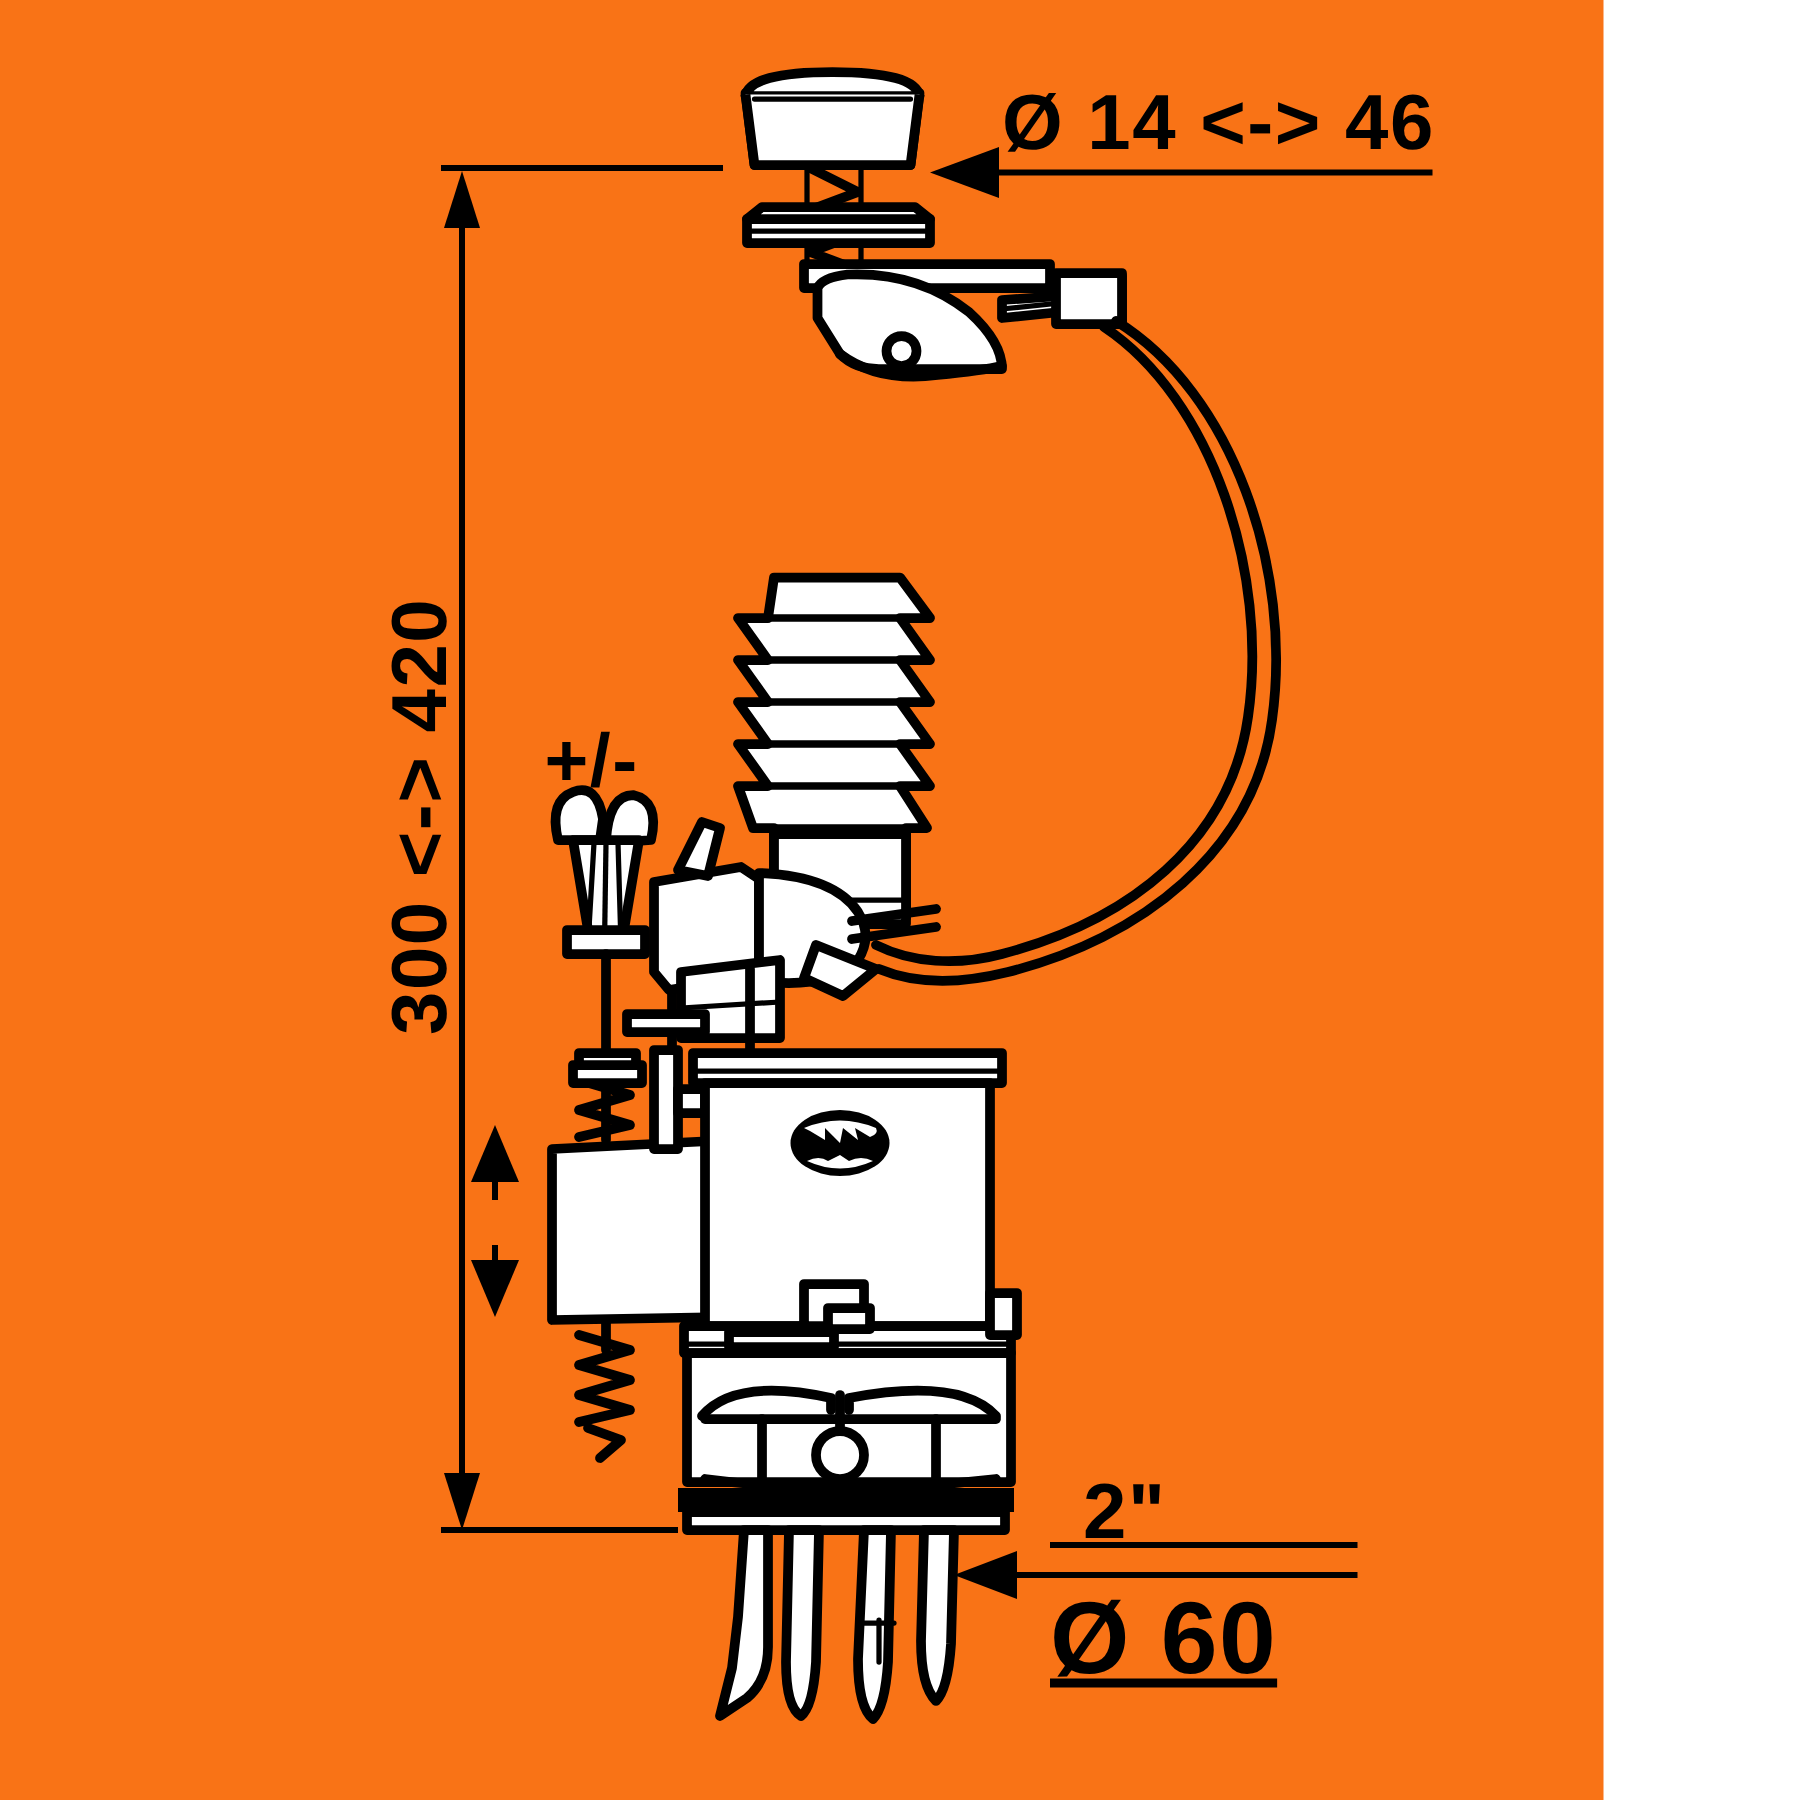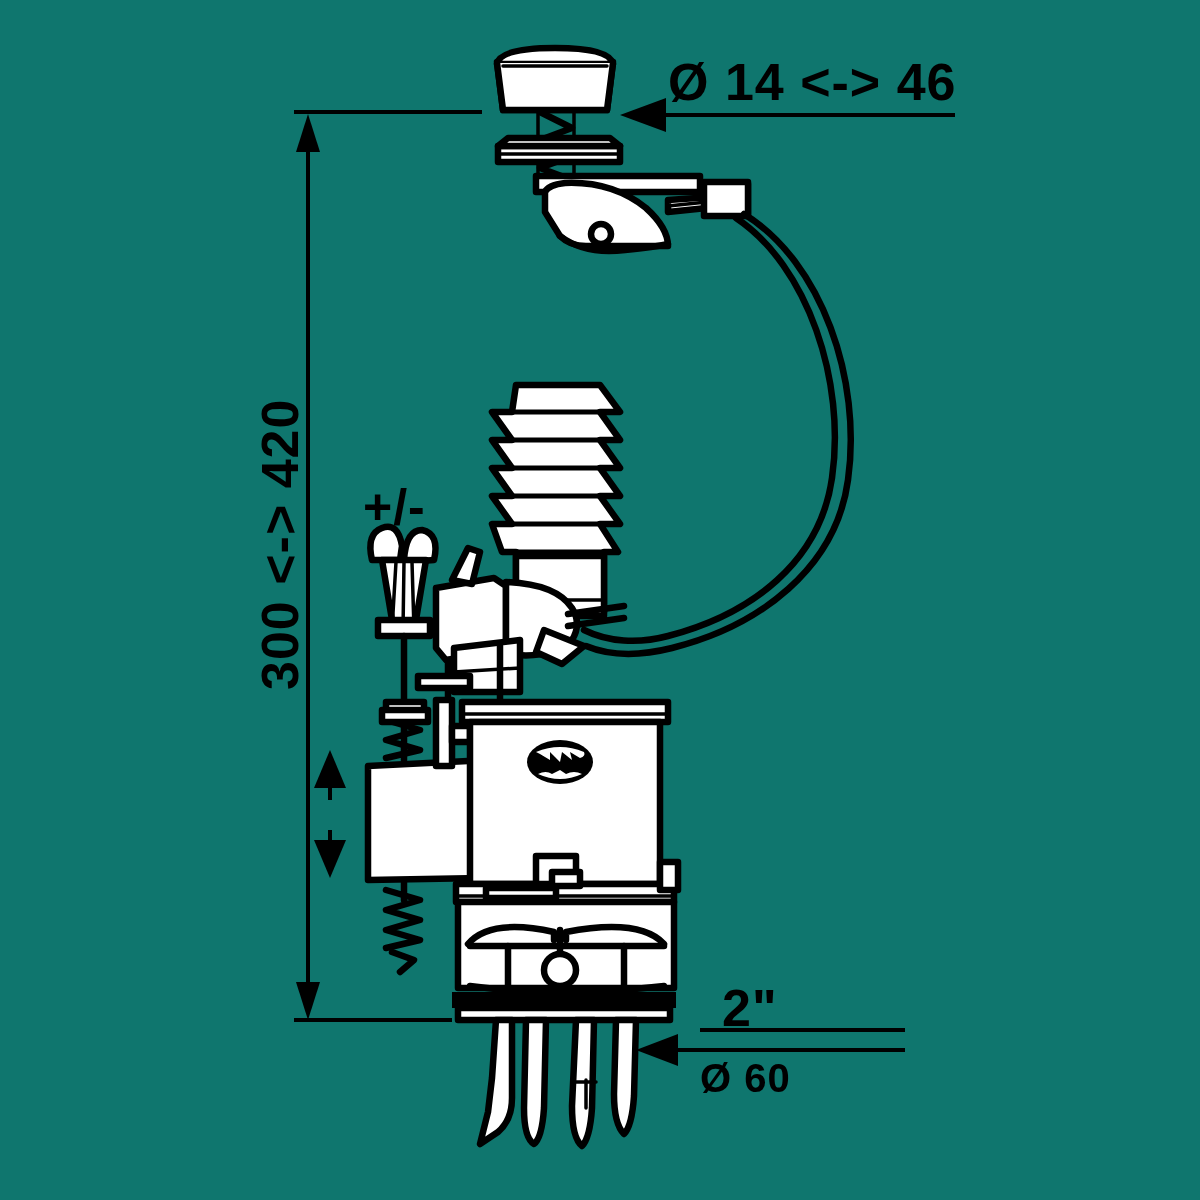--- a/index.html
+++ b/index.html
@@ -5,23 +5,23 @@
   html, body {
     margin: 0;
     padding: 0;
     background: #ffffff;
   }
   body {
     font-family: "Liberation Sans", sans-serif;
   }
   #canvas {
     position: relative;
-    width: 1200px;
+    width: 1069px;
     height: 1200px;
-    background: #0f766e;
+    background: #f97316;
     overflow: hidden;
   }
   svg.drawing {
     position: absolute;
     left: 0;
     top: 0;
     width: 1200px;
     height: 1200px;
   }
   .lbl {
@@ -31,21 +31,21 @@
     color: #000000;
     white-space: nowrap;
     line-height: 1;
   }
   #lbl-diam-top   { left: 668px; top: 56px;  font-size: 52px; letter-spacing: 1px; }
   #lbl-height     { left: 254px; top: 370px; font-size: 52px; letter-spacing: 1px;
                     transform-origin: left top;
                     transform: rotate(-90deg) translate(-320px, 0px); }
   #lbl-plusminus  { left: 363px; top: 482px; font-size: 50px; letter-spacing: 1px; }
   #lbl-inch       { left: 722px; top: 982px; font-size: 52px; letter-spacing: 1px; }
-  #lbl-diam-bot   { left: 700px; top: 1058px;font-size: 40px; letter-spacing: 1px; }
+  #lbl-diam-bot   { left: 700px; top: 1058px;font-size: 68px; letter-spacing: 1px; text-decoration: underline; }
 </style>
 </head>
 <body>
 
 <div id="canvas">
 
   <svg class="drawing" viewBox="0 0 1200 1200">
     <defs>
       <style>
         .ln   { fill:none; stroke:#000; stroke-width:5; stroke-linejoin:round; stroke-linecap:round; }

